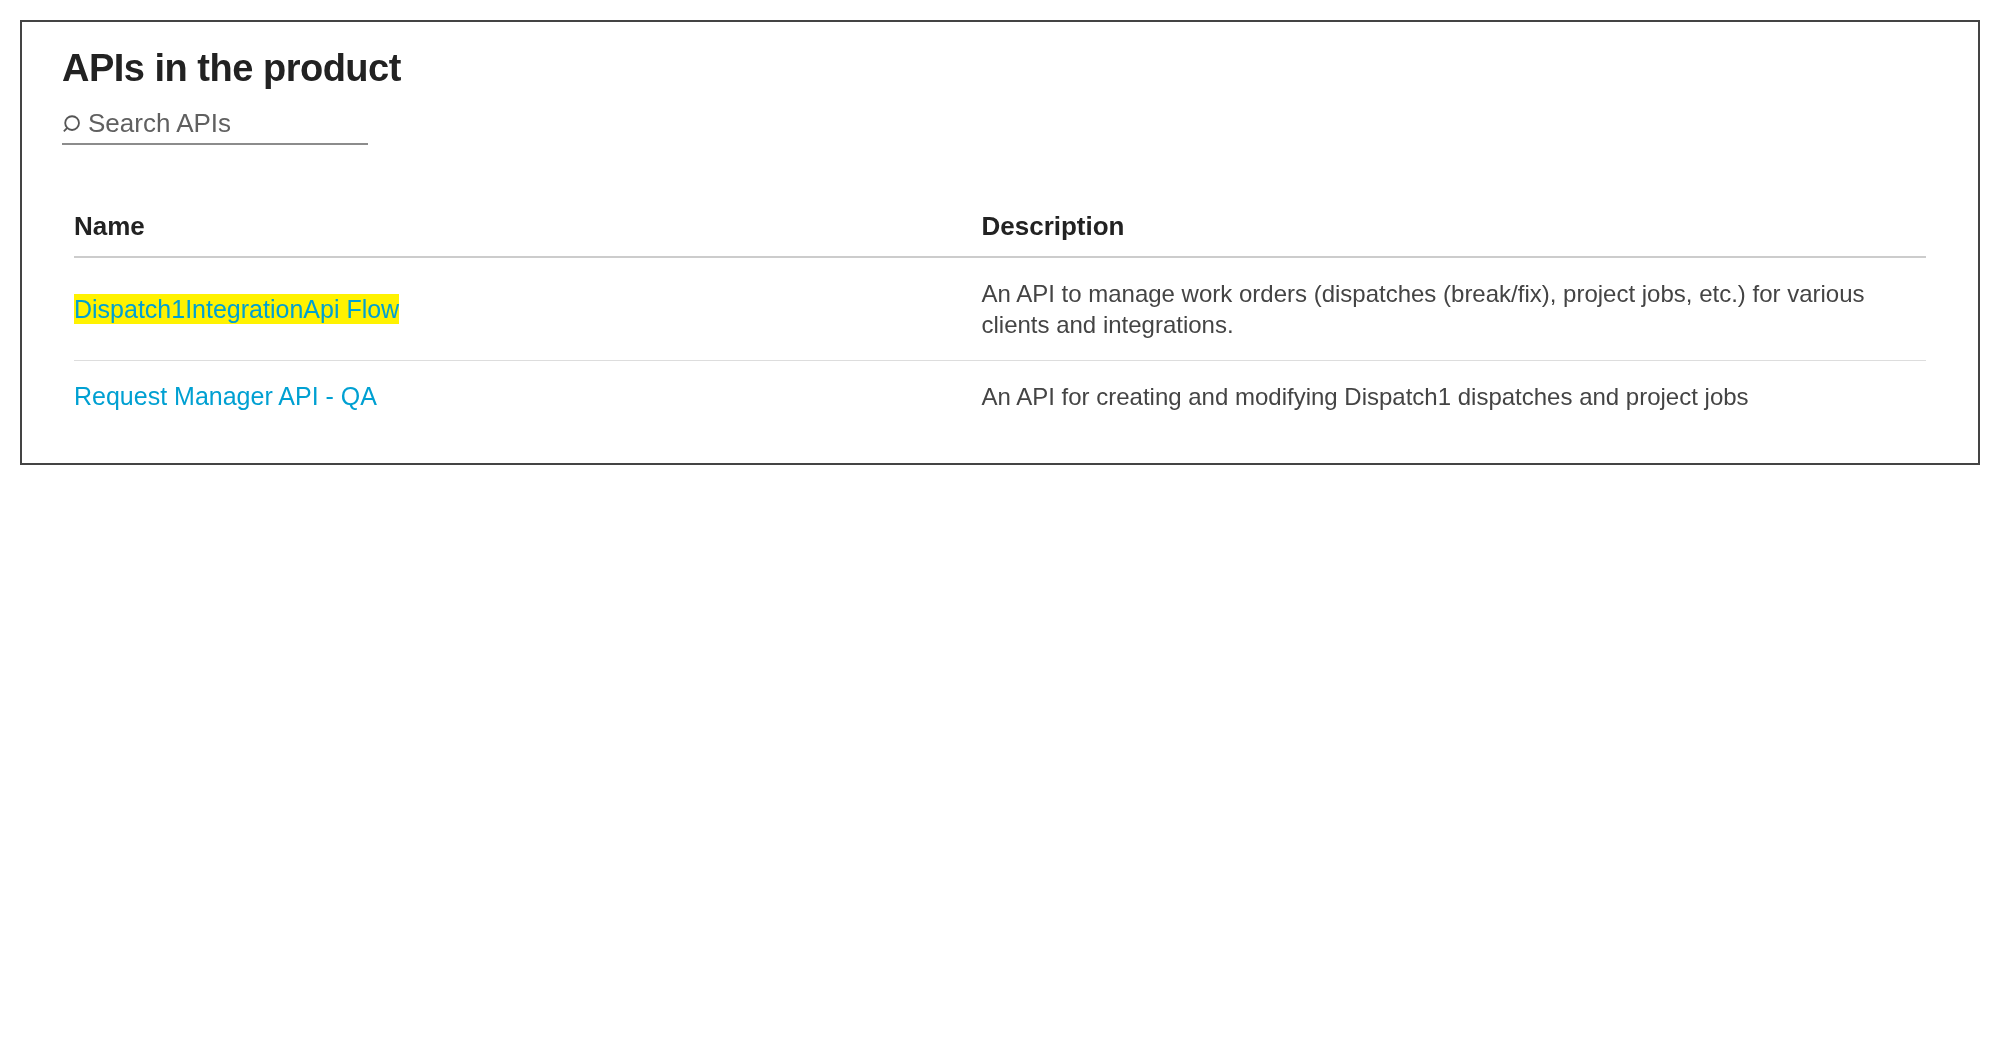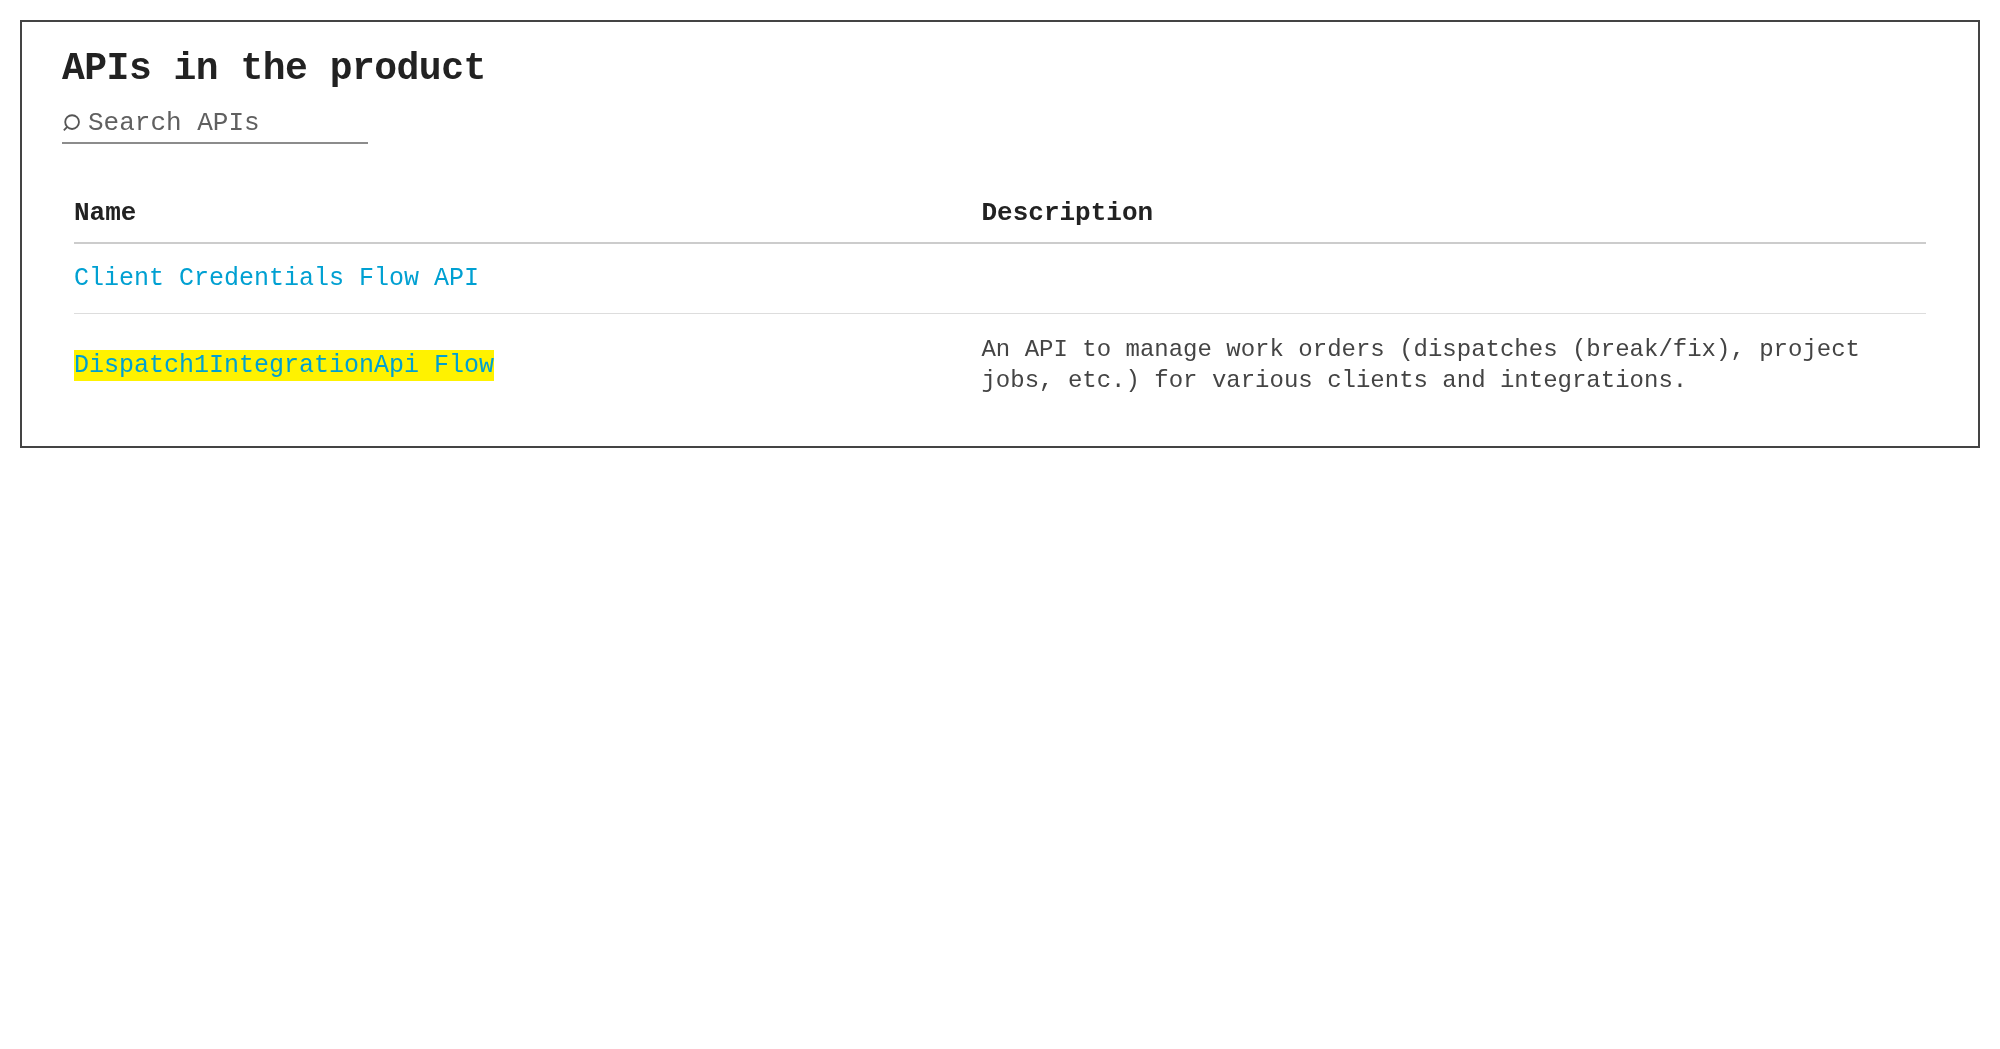--- a/index.html
+++ b/index.html
@@ -9,35 +9,34 @@
   }
   body {
     font-family: 'Segoe UI', -apple-system, BlinkMacSystemFont, Helvetica, Arial, sans-serif;
     background: #fff;
     padding: 20px;
   }
   .panel {
     border: 2px solid #444;
     padding: 25px 64px 30px 40px;
     max-width: 2000px;
-    font-family: Liberation Mono, monospace;
   }
   .panel-title {
     font-size: 38px;
     font-weight: 600;
     color: #222;
     margin-bottom: 18px;
     letter-spacing: -0.5px;
   }
   .search-row {
     display: inline-flex;
     align-items: center;
     border-bottom: 2px solid #8c8c8c;
     padding-bottom: 4px;
-    margin-bottom: 40px;
+    margin-bottom: 52px;
     gap: 4px;
   }
   .search-icon {
     width: 22px;
     height: 22px;
     color: #555;
     flex-shrink: 0;
   }
   .search-input {
     border: none;
@@ -107,22 +106,22 @@
 
   <table class="api-table">
     <thead>
       <tr>
         <th class="col-name">Name</th>
         <th>Description</th>
       </tr>
     </thead>
     <tbody>
         <tr>
-          <td><a class="api-link">Client Credentials Flow API</a></td>
-          <td class="api-desc"></td>
+          <td><a class="api-link highlighted">Dispatch1IntegrationApi Flow</a></td>
+          <td class="api-desc">An API to manage work orders (dispatches (break/fix), project jobs, etc.) for various clients and integrations.</td>
         </tr>
         <tr>
-          <td><a class="api-link highlighted">Dispatch1IntegrationApi Flow</a></td>
-          <td class="api-desc">An API to manage work orders (dispatches (break/fix), project jobs, etc.) for various clients and integrations.</td>
+          <td><a class="api-link">Request Manager API - QA</a></td>
+          <td class="api-desc">An API for creating and modifying Dispatch1 dispatches and project jobs</td>
         </tr>
       </tbody>
   </table>
 </div>
 
 </body></html>

